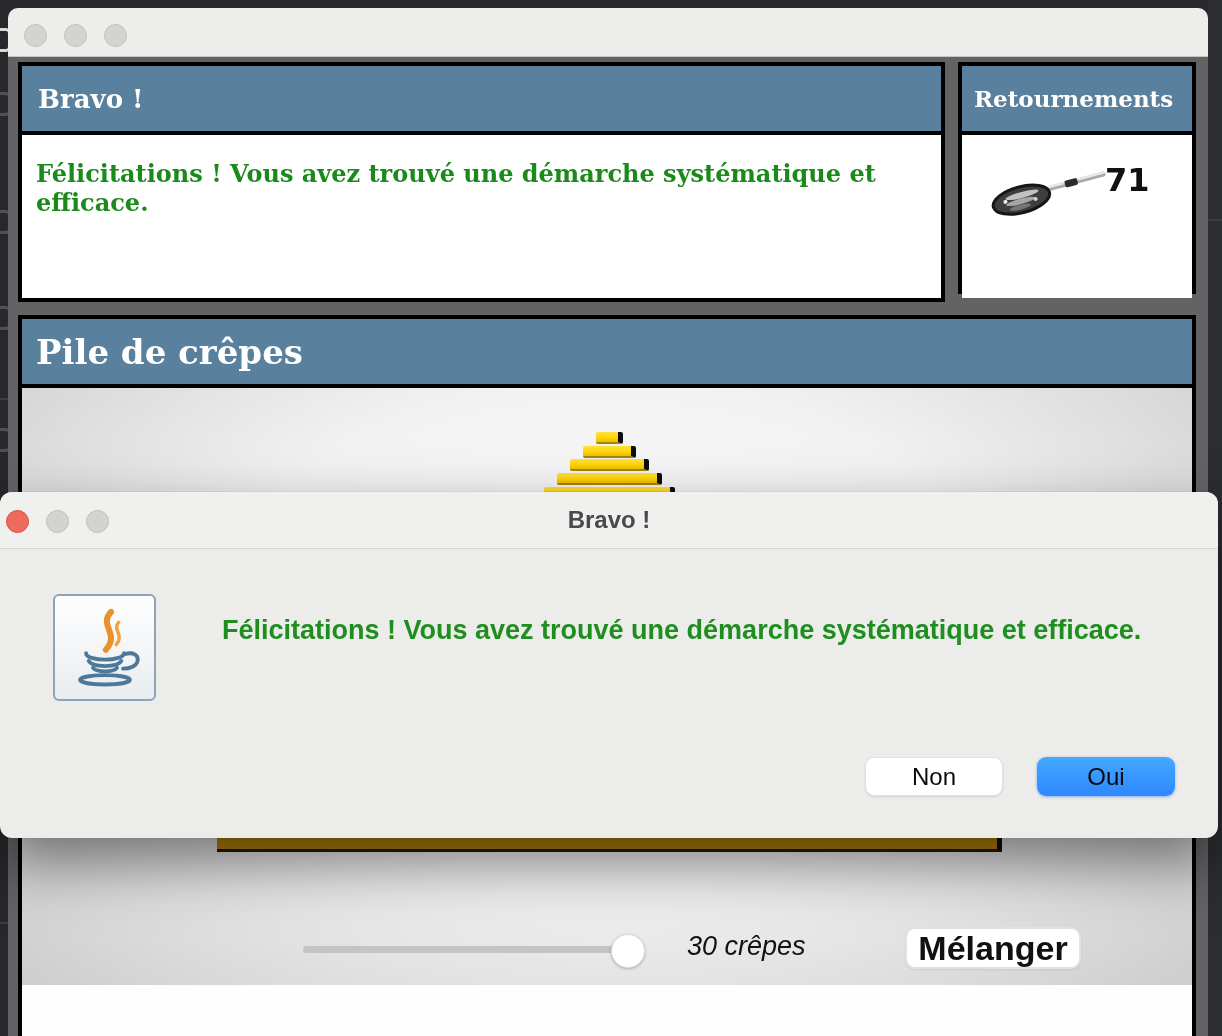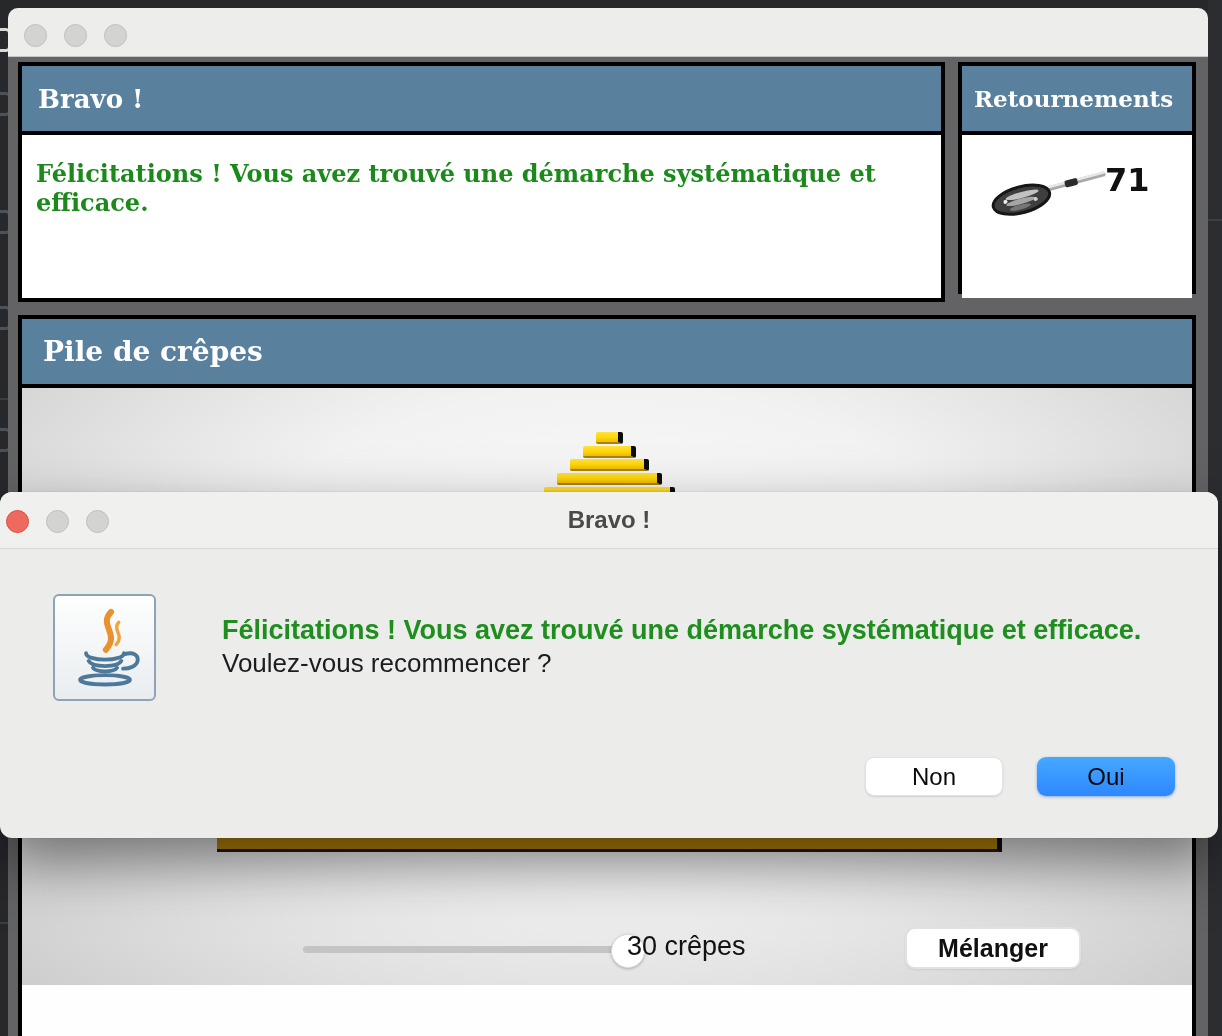--- a/index.html
+++ b/index.html
@@ -43,21 +43,21 @@
   }
   .panel-retournements{left:950px;top:54px;width:238px;height:232px;}
   .panel-retournements .panel-header{height:69px;font-size:23px;padding-left:12px;}
   .retournements-body{position:relative;height:163px;background:#fff;}
   .spatula{position:absolute;left:20px;top:26px;}
   .flip-count{
     position:absolute;left:143px;top:26px;font-size:32px;font-weight:bold;color:#111;
     font-family:"DejaVu Sans","Liberation Sans",sans-serif;
   }
   .panel-pile{left:10px;top:307px;width:1178px;height:725px;}
-  .panel-pile .panel-header{height:69px;font-size:28px;padding-left:21px;}
+  .panel-pile .panel-header{height:69px;font-size:34px;padding-left:14px;}
   .pile-body{
     position:relative;height:648px;overflow:hidden;
     background:radial-gradient(ellipse 75% 85% at 50% 38%, #FBFBFB 0%, #F2F2F2 45%, #C7C7C7 100%);
   }
   .bottom-white{position:absolute;left:0;right:0;top:597px;bottom:0;background:#FEFEFE;}
   
   .crepe{
     position:absolute;height:12px;border-radius:2px;
     background:linear-gradient(180deg,#FFE23D 0%,#FFD60A 55%,#F0BC00 100%);
     border-right:5px solid #0D0D0D;border-bottom:2px solid #A88200;
@@ -76,26 +76,26 @@
     font-size:27px;color:#0B0B0B;
   }
   .slider-track{
     position:absolute;left:281px;top:558px;width:326px;height:7px;
     background:#C4C4C4;border-radius:4px;
   }
   .slider-thumb{
     position:absolute;left:589px;top:546px;width:32px;height:32px;border-radius:50%;
     background:#FFFFFF;border:1px solid #DCDCDC;box-shadow:0 1px 3px rgba(0,0,0,.25);
   }
-  .slider-value{position:absolute;left:605px;top:543px;font-size:27px;color:#111;}
+  .slider-value{position:absolute;left:665px;top:543px;font-size:27px;color:#111;font-style:italic;}
   .shuffle-button{
     position:absolute;left:883px;top:539px;width:176px;height:42px;
     background:#FFFFFF;border:2px solid #E2E2E0;border-radius:10px;box-sizing:border-box;
     display:flex;align-items:center;justify-content:center;
-    font-size:25px;font-weight:600;color:#111;box-shadow:0 1px 2px rgba(0,0,0,.08);
+    font-size:34px;font-weight:600;color:#111;box-shadow:0 1px 2px rgba(0,0,0,.08);
   }
   
   .dialog{
     position:absolute;left:0;top:492px;width:1218px;height:346px;z-index:10;
     background:#ECECEA;border-radius:12px;
     box-shadow:0 25px 60px rgba(0,0,0,.5), 0 0 1px rgba(0,0,0,.4);
   }
   .dialog-titlebar{
     position:absolute;left:0;top:0;right:0;height:56px;
     background:#F0F0EE;border-bottom:1px solid #D6D6D4;border-radius:12px 12px 0 0;
@@ -217,17 +217,16 @@
         <path d="M28 56 c0 4.5 10 7.5 22 7.5 s22 -3 22 -7.5"></path>
         <path d="M31 65 c2 4 10 6 19 6 s17 -2 19 -6"></path>
         <path d="M36 73 c2 3 7 4.2 14 4.2 s12 -1.2 14 -4.2"></path>
         <path d="M73 57 c10 -2.5 16 1 15 7.5 c-1 6.5 -9.5 9.5 -17 9.5"></path>
         <ellipse cx="50" cy="87" rx="29" ry="5.5"></ellipse>
       </g>
     </svg>
   </div>
 
   <div class="dialog-msg-success">Félicitations ! Vous avez trouvé une démarche systématique et efficace.</div>
-  <div class="dialog-msg-question">Voulez-vous recommencer ?</div>
 
   <div class="dialog-button yes">Oui</div>
   <div class="dialog-button no">Non</div>
 </div>
 
 </body></html>

